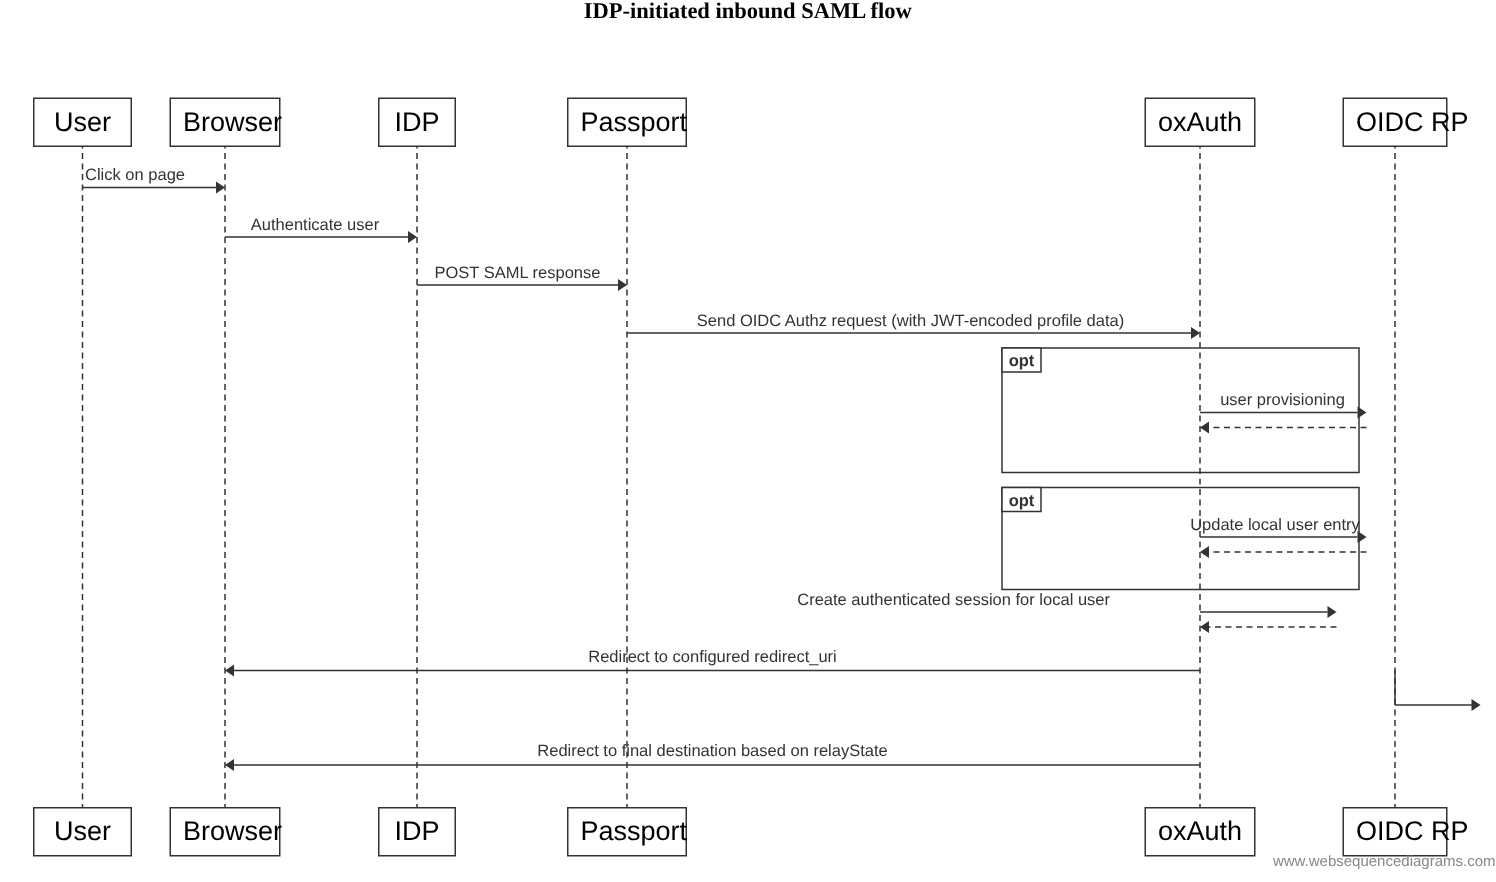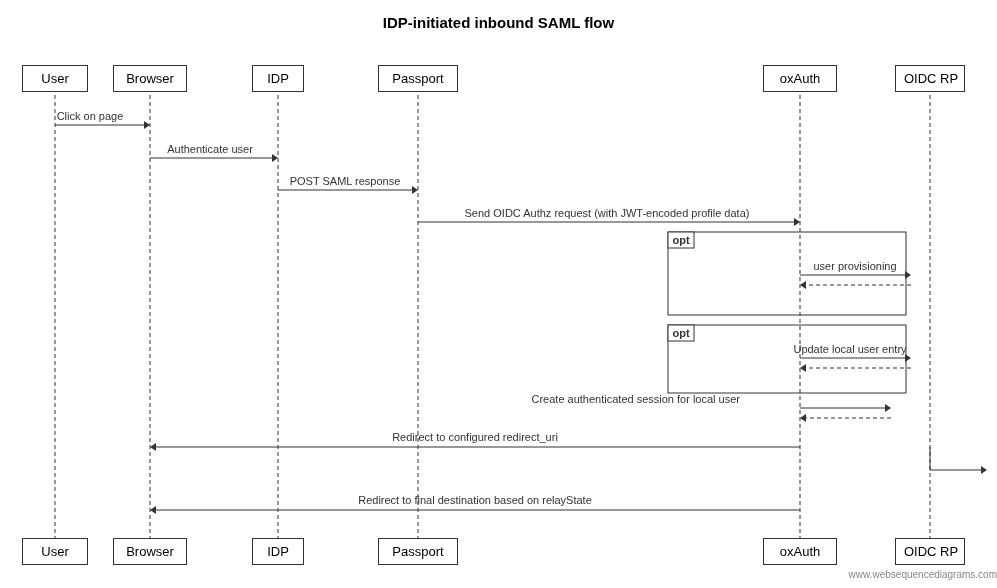--- a/index.html
+++ b/index.html
@@ -16,32 +16,32 @@
     #diagram-container {
       position: relative;
       width: 997px;
       height: 588px;
     }
 
     .title {
       text-align: center;
       font-weight: bold;
       font-size: 15px;
-      padding-top: 14px;
       margin-bottom: 10px;
+      font-family: Liberation Serif, serif;
     }
 
     
     .actor-box {
       position: absolute;
       border: 1px solid #333;
       background: #fff;
       text-align: center;
       padding: 5px 8px;
-      font-size: 13px;
+      font-size: 18px;
       white-space: nowrap;
     }
 
     .watermark {
       position: absolute;
       bottom: 8px;
       right: 0;
       font-size: 10px;
       color: #888;
     }

